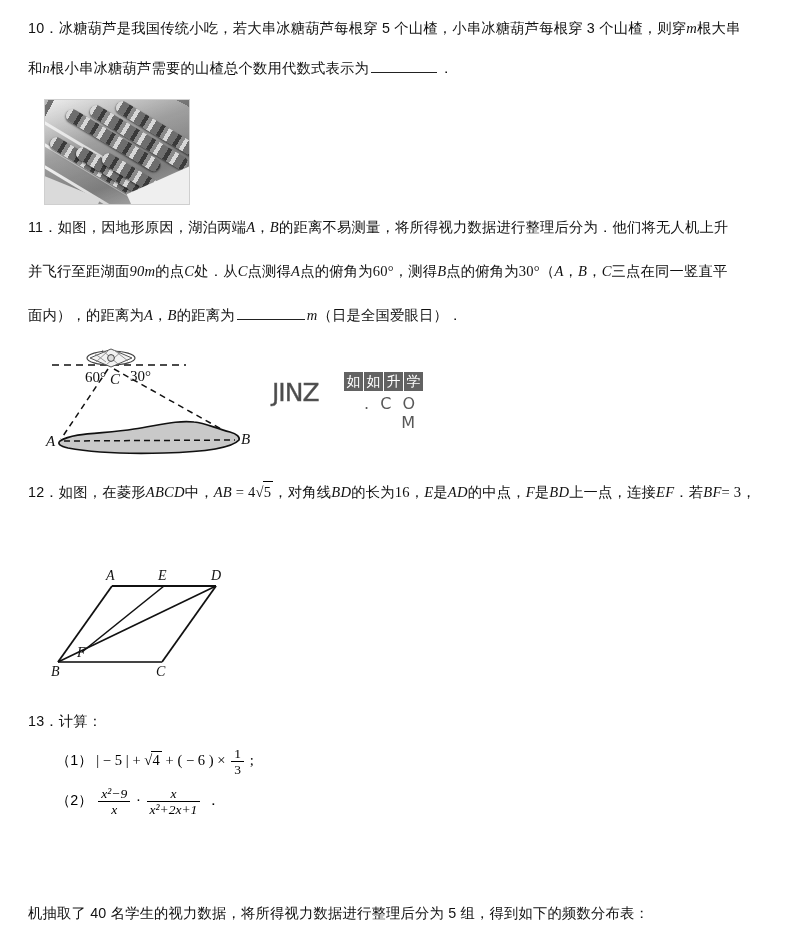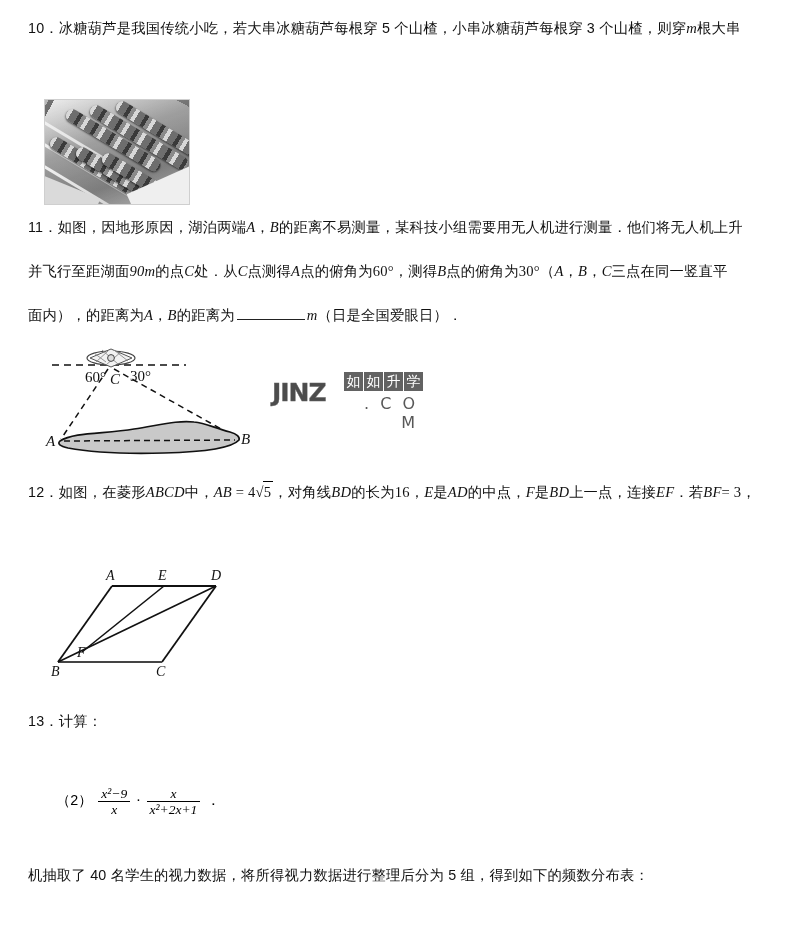--- a/index.html
+++ b/index.html
@@ -109,21 +109,21 @@
   .fig12 { position: absolute; left: 50px; top: 556px; width: 220px; height: 130px; }
   .watermark {
     position: absolute;
     left: 272px; top: 372px;
     width: 146px; height: 46px;
     opacity: 0.92;
   }
   .wm-jinz {
     position: absolute; left: 0; top: 6px;
     font-family: "DejaVu Sans", sans-serif;
-    font-weight: bold;
+    font-weight: normal;
     font-size: 25px;
     letter-spacing: -1px;
     color: #3d3d3d;
     -webkit-text-stroke: 0.4px #555;
   }
   .wm-cn {
     position: absolute; left: 72px; top: 0px;
     display: flex;
   }
   .wm-cn span {
@@ -170,38 +170,41 @@
 </style>
 </head>
 <body>
 
 <div class="page">
 
   <div class="qline" style="left:28px; top:18px;">
     <span class="num">10．</span><span>冰糖葫芦是我国传统小吃，若大串冰糖葫芦每根穿 5 个山楂，小串冰糖葫芦每根穿 3 个山楂，则穿</span><span class="it">m</span><span>根大串</span>
   </div>
 
+  <div class="qline" style="left:28px; top:58px;">
+    <span>和</span><span class="it">n</span><span>根小串冰糖葫芦需要的山楂总个数用代数式表示为</span><span class="blank" style="width:66px;"></span><span>．</span>
+  </div>
 
   <div class="photo">
     <div class="bg"></div>
     <div class="stick" style="left:-6px; top:18px; width:120px; transform:rotate(31deg);"></div>
     <div class="stick" style="left:-6px; top:40px; width:120px; transform:rotate(31deg);"></div>
     <div class="stick" style="left:-6px; top:62px; width:120px; transform:rotate(31deg);"></div>
     <div class="skew" style="left:22px; top:6px; width:108px; transform:rotate(31deg);"></div>
     <div class="skew" style="left:46px; top:2px; width:112px; transform:rotate(31deg);"></div>
     <div class="skew" style="left:72px; top:-2px; width:112px; transform:rotate(31deg);"></div>
     <div class="skew" style="left:6px; top:34px; width:104px; transform:rotate(31deg);"></div>
     <div class="skew" style="left:32px; top:44px; width:108px; transform:rotate(31deg);"></div>
     <div class="skew" style="left:58px; top:50px; width:104px; transform:rotate(31deg);"></div>
     <div class="corner"></div>
     <div class="corner2"></div>
   </div>
 
   <div class="qline" style="left:28px; top:217px;">
-    <span class="num">11．</span><span>如图，因地形原因，湖泊两端</span><span class="it">A</span><span>，</span><span class="it">B</span><span>的距离不易测量，某科技小组需要用无人机进行测量．他们将无人机上升</span>
+    <span class="num">11．</span><span>如图，因地形原因，湖泊两端</span><span class="it">A</span><span>，</span><span class="it">B</span><span>的距离不易测量，将所得视力数据进行整理后分为．他们将无人机上升</span>
   </div>
 
   <div class="qline" style="left:28px; top:261px;">
     <span>并飞行至距湖面</span><span class="it">90m</span><span>的点</span><span class="it">C</span><span>处．从</span><span class="it">C</span><span>点测得</span><span class="it">A</span><span>点的俯角为</span><span class="rm">60°</span><span>，测得</span><span class="it">B</span><span>点的俯角为</span><span class="rm">30°</span><span>（</span><span class="it">A</span><span>，</span><span class="it">B</span><span>，</span><span class="it">C</span><span>三点在同一竖直平</span>
   </div>
 
   <div class="qline" style="left:28px; top:305px;">
     <span>面内），的距离为</span><span class="it">A</span><span>，</span><span class="it">B</span><span>的距离为</span><span class="blank" style="width:68px;"></span><span class="it">m</span><span>（日是全国爱眼日）．</span>
   </div>
 
@@ -266,32 +269,46 @@
       <text x="1" y="120" font-family="Liberation Serif, serif" font-style="italic" font-size="14" fill="#111">B</text>
       <text x="106" y="120" font-family="Liberation Serif, serif" font-style="italic" font-size="14" fill="#111">C</text>
       <text x="27" y="101" font-family="Liberation Serif, serif" font-style="italic" font-size="14" fill="#111">F</text>
     </svg>
   </div>
 
   <div class="qline" style="left:28px; top:711px;">
     <span class="num">13．</span><span>计算：</span>
   </div>
 
+  <div class="mathline" style="left:56px; top:746px;">
+    <span style="font-family:'Liberation Sans',sans-serif; font-size:14.3px;">（1）</span>
+    <span class="rm">| − 5 |</span>
+    <span class="rm">+</span>
+    <span class="rm">√</span><span class="sqrt rm">4</span>
+    <span class="rm">+</span>
+    <span class="rm">( − 6 )</span>
+    <span class="rm">×</span>
+    <span class="frac">
+      <span class="top rm" style="font-style:normal;">1</span>
+      <span class="bot rm" style="font-style:normal;">3</span>
+    </span>
+    <span class="rm">;</span>
+  </div>
 
   <div class="mathline" style="left:56px; top:786px;">
     <span style="font-family:'Liberation Sans',sans-serif; font-size:14.3px;">（2）</span>
     <span class="frac">
       <span class="top">x²−9</span>
       <span class="bot">x</span>
     </span>
     <span class="rm">·</span>
     <span class="frac">
       <span class="top">x</span>
       <span class="bot">x²+2x+1</span>
     </span>
     <span class="rm">．</span>
   </div>
 
-  <div class="qline" style="left:28px; top:865px;">
+  <div class="qline" style="left:28px; top:903px;">
     <span>机抽取了 40 名学生的视力数据，将所得视力数据进行整理后分为 5 组，得到如下的频数分布表：</span>
   </div>
 
 </div>
 
 </body></html>

